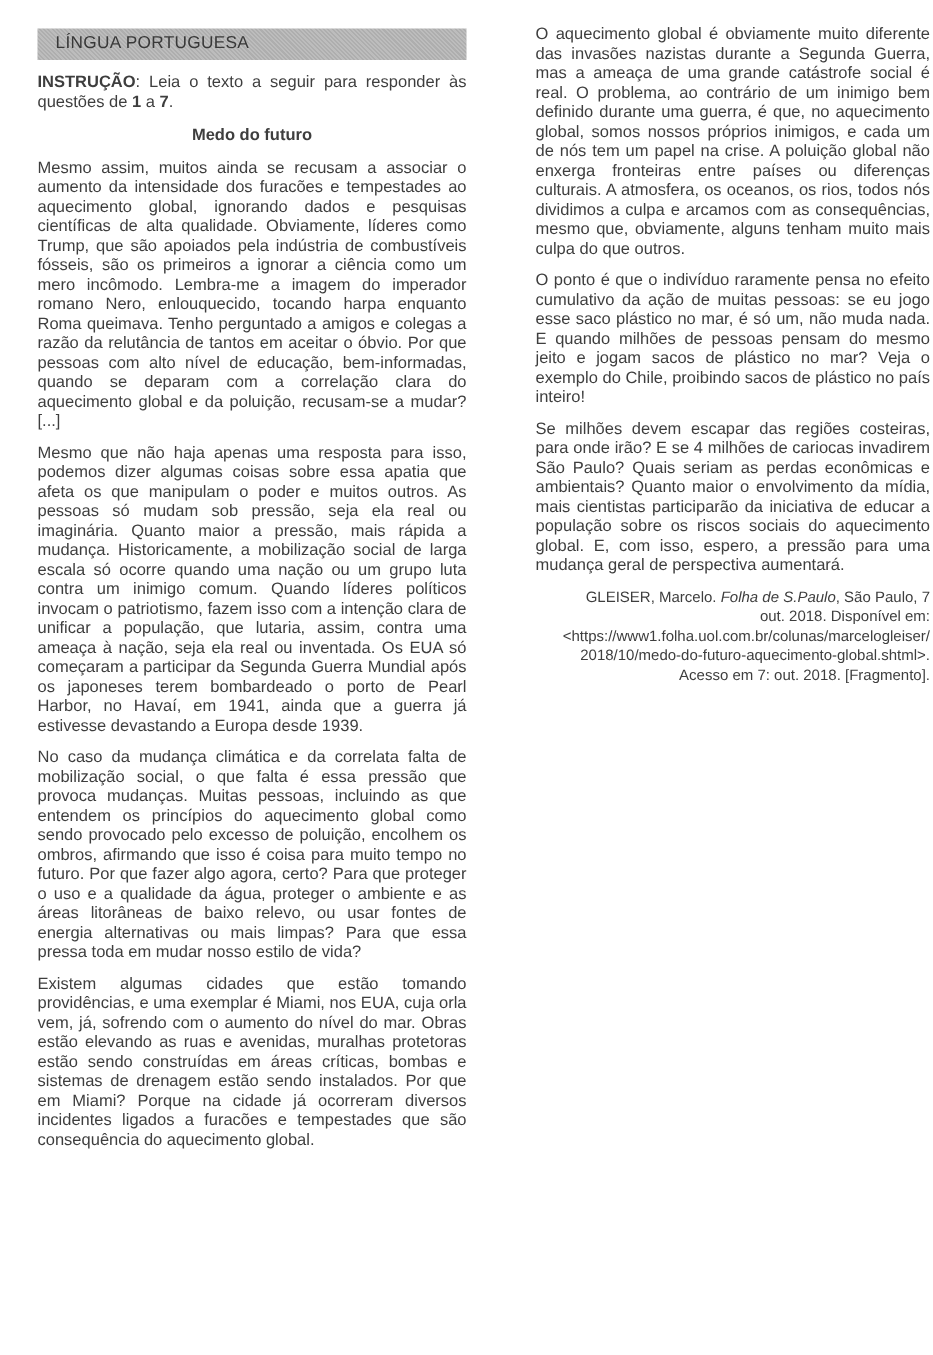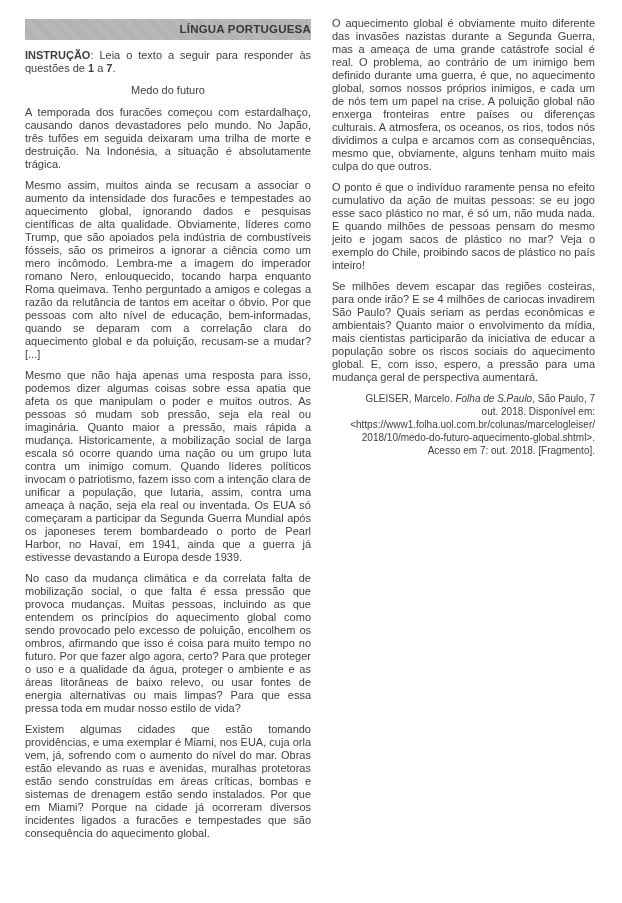--- a/index.html
+++ b/index.html
@@ -18,56 +18,55 @@
   }
   .col {
     position: absolute;
     top: 19px;
   }
   .col-left {
     left: 25px;
     width: 286px;
   }
   .col-right {
-    left: 332px;
+    left: 357px;
     width: 263px;
     top: 17px;
   }
   .section-bar {
     background: #b5b5b5;
     background-image: repeating-linear-gradient(45deg,
       rgba(255,255,255,0.10) 0px, rgba(255,255,255,0.10) 1px,
       rgba(0,0,0,0.04) 1px, rgba(0,0,0,0.04) 2px);
     height: 21px;
     line-height: 21px;
-    padding-left: 25px;
-    font-weight: bold;
+    padding-left: 12px;
+    font-weight: normal;
     font-size: 11.5px;
     letter-spacing: 0.2px;
     color: #383838;
     margin-bottom: 9px;
-    text-align: right;
   }
   p.body-text {
     margin: 0 0 8px 0;
     font-size: 11px;
     line-height: 13px;
     text-align: justify;
     color: #3e3e3e;
   }
   p.instruction {
     margin: 0 0 9px 0;
     font-size: 11px;
     line-height: 13px;
     text-align: justify;
   }
   h1.article-title {
     font-size: 11px;
     line-height: 13px;
-    font-weight: normal;
+    font-weight: bold;
     text-align: center;
     margin: 3px 0 9px 0;
     color: #3e3e3e;
   }
   p.citation {
     margin: 5px 0 0 15px;
     font-size: 10px;
     line-height: 13px;
     text-align: right;
     overflow-wrap: break-word;
@@ -85,21 +84,20 @@
   <div class="col col-left">
 
     <div class="section-bar">
       <span>LÍNGUA PORTUGUESA</span>
     </div>
 
     <p class="instruction"><strong>INSTRUÇÃO</strong><span>: Leia o texto a seguir para responder às questões de </span><strong>1</strong><span> a </span><strong>7</strong><span>.</span></p>
 
     <h1 class="article-title">Medo do futuro</h1>
 
-    <p class="body-text">A temporada dos furacões começou com estardalhaço, causando danos devastadores pelo mundo. No Japão, três tufões em seguida deixaram uma trilha de morte e destruição. Na Indonésia, a situação é absolutamente trágica.</p>
     <p class="body-text">Mesmo assim, muitos ainda se recusam a associar o aumento da intensidade dos furacões e tempestades ao aquecimento global, ignorando dados e pesquisas científicas de alta qualidade. Obviamente, líderes como Trump, que são apoiados pela indústria de combustíveis fósseis, são os primeiros a ignorar a ciência como um mero incômodo. Lembra-me a imagem do imperador romano Nero, enlouquecido, tocando harpa enquanto Roma queimava. Tenho perguntado a amigos e colegas a razão da relutância de tantos em aceitar o óbvio. Por que pessoas com alto nível de educação, bem-informadas, quando se deparam com a correlação clara do aquecimento global e da poluição, recusam-se a mudar? [...]</p>
     <p class="body-text">Mesmo que não haja apenas uma resposta para isso, podemos dizer algumas coisas sobre essa apatia que afeta os que manipulam o poder e muitos outros. As pessoas só mudam sob pressão, seja ela real ou imaginária. Quanto maior a pressão, mais rápida a mudança. Historicamente, a mobilização social de larga escala só ocorre quando uma nação ou um grupo luta contra um inimigo comum. Quando líderes políticos invocam o patriotismo, fazem isso com a intenção clara de unificar a população, que lutaria, assim, contra uma ameaça à nação, seja ela real ou inventada. Os EUA só começaram a participar da Segunda Guerra Mundial após os japoneses terem bombardeado o porto de Pearl Harbor, no Havaí, em 1941, ainda que a guerra já estivesse devastando a Europa desde 1939.</p>
     <p class="body-text">No caso da mudança climática e da correlata falta de mobilização social, o que falta é essa pressão que provoca mudanças. Muitas pessoas, incluindo as que entendem os princípios do aquecimento global como sendo provocado pelo excesso de poluição, encolhem os ombros, afirmando que isso é coisa para muito tempo no futuro. Por que fazer algo agora, certo? Para que proteger o uso e a qualidade da água, proteger o ambiente e as áreas litorâneas de baixo relevo, ou usar fontes de energia alternativas ou mais limpas? Para que essa pressa toda em mudar nosso estilo de vida?</p>
     <p class="body-text">Existem algumas cidades que estão tomando providências, e uma exemplar é Miami, nos EUA, cuja orla vem, já, sofrendo com o aumento do nível do mar. Obras estão elevando as ruas e avenidas, muralhas protetoras estão sendo construídas em áreas críticas, bombas e sistemas de drenagem estão sendo instalados. Por que em Miami? Porque na cidade já ocorreram diversos incidentes ligados a furacões e tempestades que são consequência do aquecimento global.</p>
   </div>
 
   <div class="col col-right">
     <p class="body-text">O aquecimento global é obviamente muito diferente das invasões nazistas durante a Segunda Guerra, mas a ameaça de uma grande catástrofe social é real. O problema, ao contrário de um inimigo bem definido durante uma guerra, é que, no aquecimento global, somos nossos próprios inimigos, e cada um de nós tem um papel na crise. A poluição global não enxerga fronteiras entre países ou diferenças culturais. A atmosfera, os oceanos, os rios, todos nós dividimos a culpa e arcamos com as consequências, mesmo que, obviamente, alguns tenham muito mais culpa do que outros.</p>
     <p class="body-text">O ponto é que o indivíduo raramente pensa no efeito cumulativo da ação de muitas pessoas: se eu jogo esse saco plástico no mar, é só um, não muda nada. E quando milhões de pessoas pensam do mesmo jeito e jogam sacos de plástico no mar? Veja o exemplo do Chile, proibindo sacos de plástico no país inteiro!</p>
     <p class="body-text">Se milhões devem escapar das regiões costeiras, para onde irão? E se 4 milhões de cariocas invadirem São Paulo? Quais seriam as perdas econômicas e ambientais? Quanto maior o envolvimento da mídia, mais cientistas participarão da iniciativa de educar a população sobre os riscos sociais do aquecimento global. E, com isso, espero, a pressão para uma mudança geral de perspectiva aumentará.</p>

